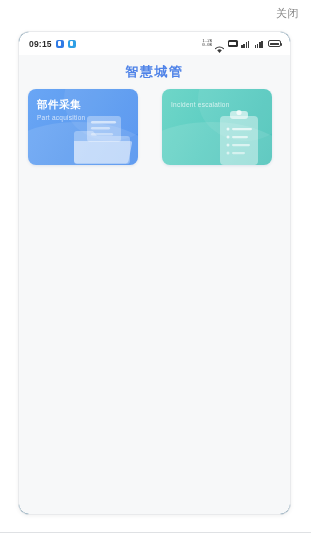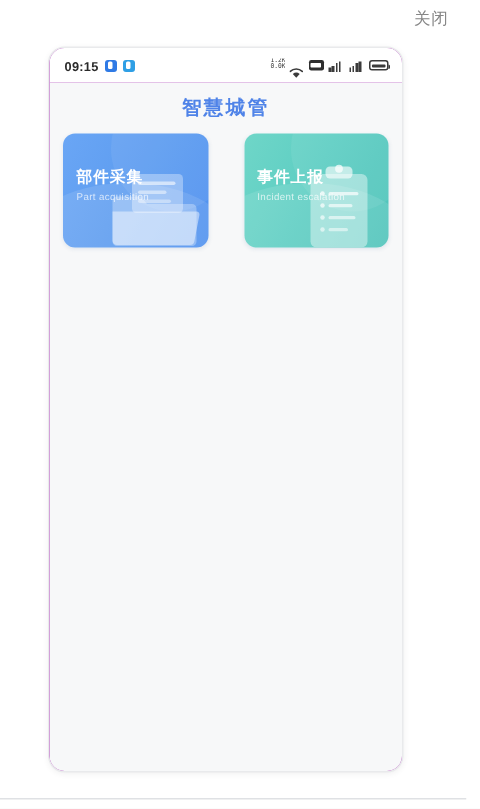--- a/index.html
+++ b/index.html
@@ -30,25 +30,25 @@
     font-size: 11px;
     color: #868686;
     letter-spacing: 0.5px;
     line-height: 14px;
     cursor: pointer;
   }
 
   
   .phone-frame {
     position: absolute;
-    left: 32px;
+    left: 18px;
     top: 31px;
-    width: 237px;
+    width: 273px;
     height: 484px;
-    background: #a21caf;
+    background: #0c4a6e;
     border: 1px solid #e9eaec;
     border-radius: 11px;
     box-shadow: 0 1px 4px rgba(0,0,0,0.06);
     overflow: hidden;
     box-sizing: border-box;
   }
 
   
   .status-bar {
     position: relative;
@@ -214,21 +214,21 @@
     top: -42%;
     width: 85%;
     height: 110%;
     border-radius: 50%;
     background: rgba(255,255,255,0.07);
     pointer-events: none;
   }
   .card-text {
     position: relative;
     z-index: 3;
-    padding: 23px 0 0 9px;
+    padding: 9px 0 0 9px;
   }
   .card-title-cn {
     font-size: 10.5px;
     color: #ffffff;
     font-weight: 700;
     letter-spacing: 0.6px;
     line-height: 13px;
   }
   .card-title-en {
     font-size: 6.5px;
@@ -332,21 +332,20 @@
 
             <path d="M4 24 h16 l4 5 h30 a3 3 0 0 1 3 3 v22 a3 3 0 0 1 -3 3 H4 a3 3 0 0 1 -3 -3 V27 a3 3 0 0 1 3 -3 z" fill="#ffffff" opacity="0.30"></path>
 
             <path d="M1 34 h56 a2 2 0 0 1 1.95 2.4 l-3.4 17.6 a3 3 0 0 1 -2.95 2.4 H4 a3 3 0 0 1 -3 -3 z" fill="#ffffff" opacity="0.46"></path>
           </svg>
         </div>
       </div>
 
       <div class="card card-teal">
         <div class="card-text">
-          <div class="card-title-cn">事件上报</div>
           <div class="card-title-en">Incident escalation</div>
         </div>
         <div class="card-art">
           <svg width="62" height="58" viewBox="0 0 62 58" aria-hidden="true">
 
             <rect x="13" y="9" width="38" height="49" rx="4" fill="#ffffff" opacity="0.42"></rect>
 
             <rect x="23" y="4" width="18" height="8" rx="3" fill="#ffffff" opacity="0.62"></rect>
             <circle cx="32" cy="5.5" r="2.6" fill="#ffffff" opacity="0.72"></circle>
 

